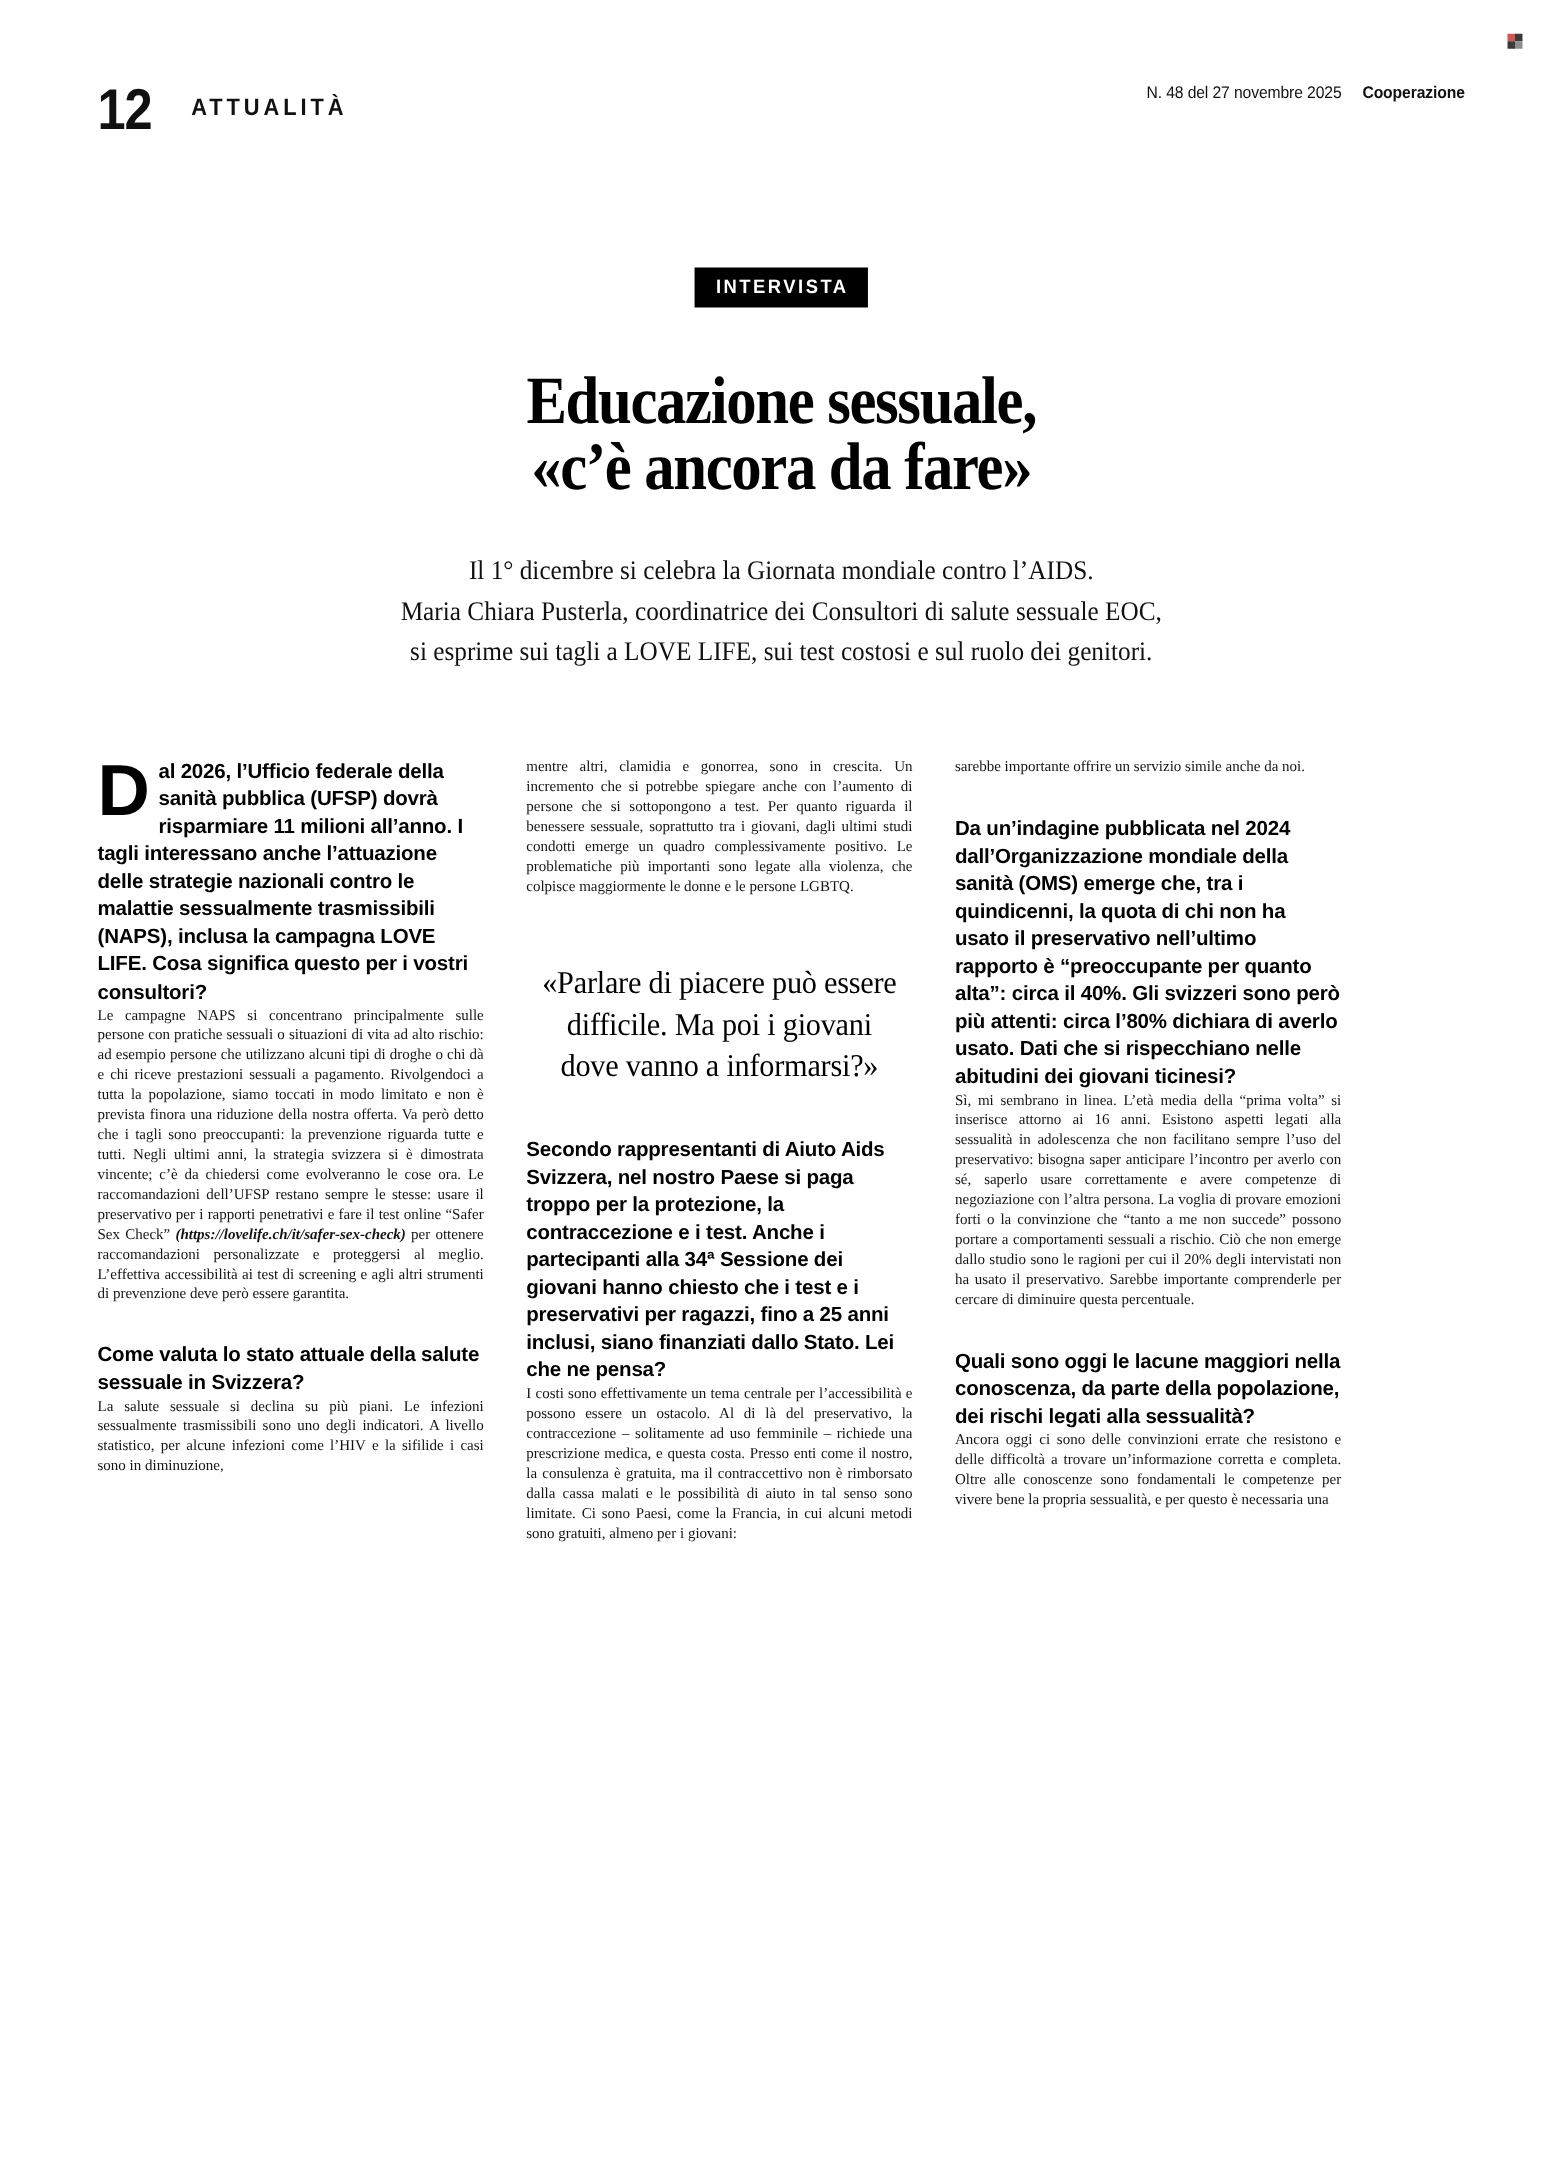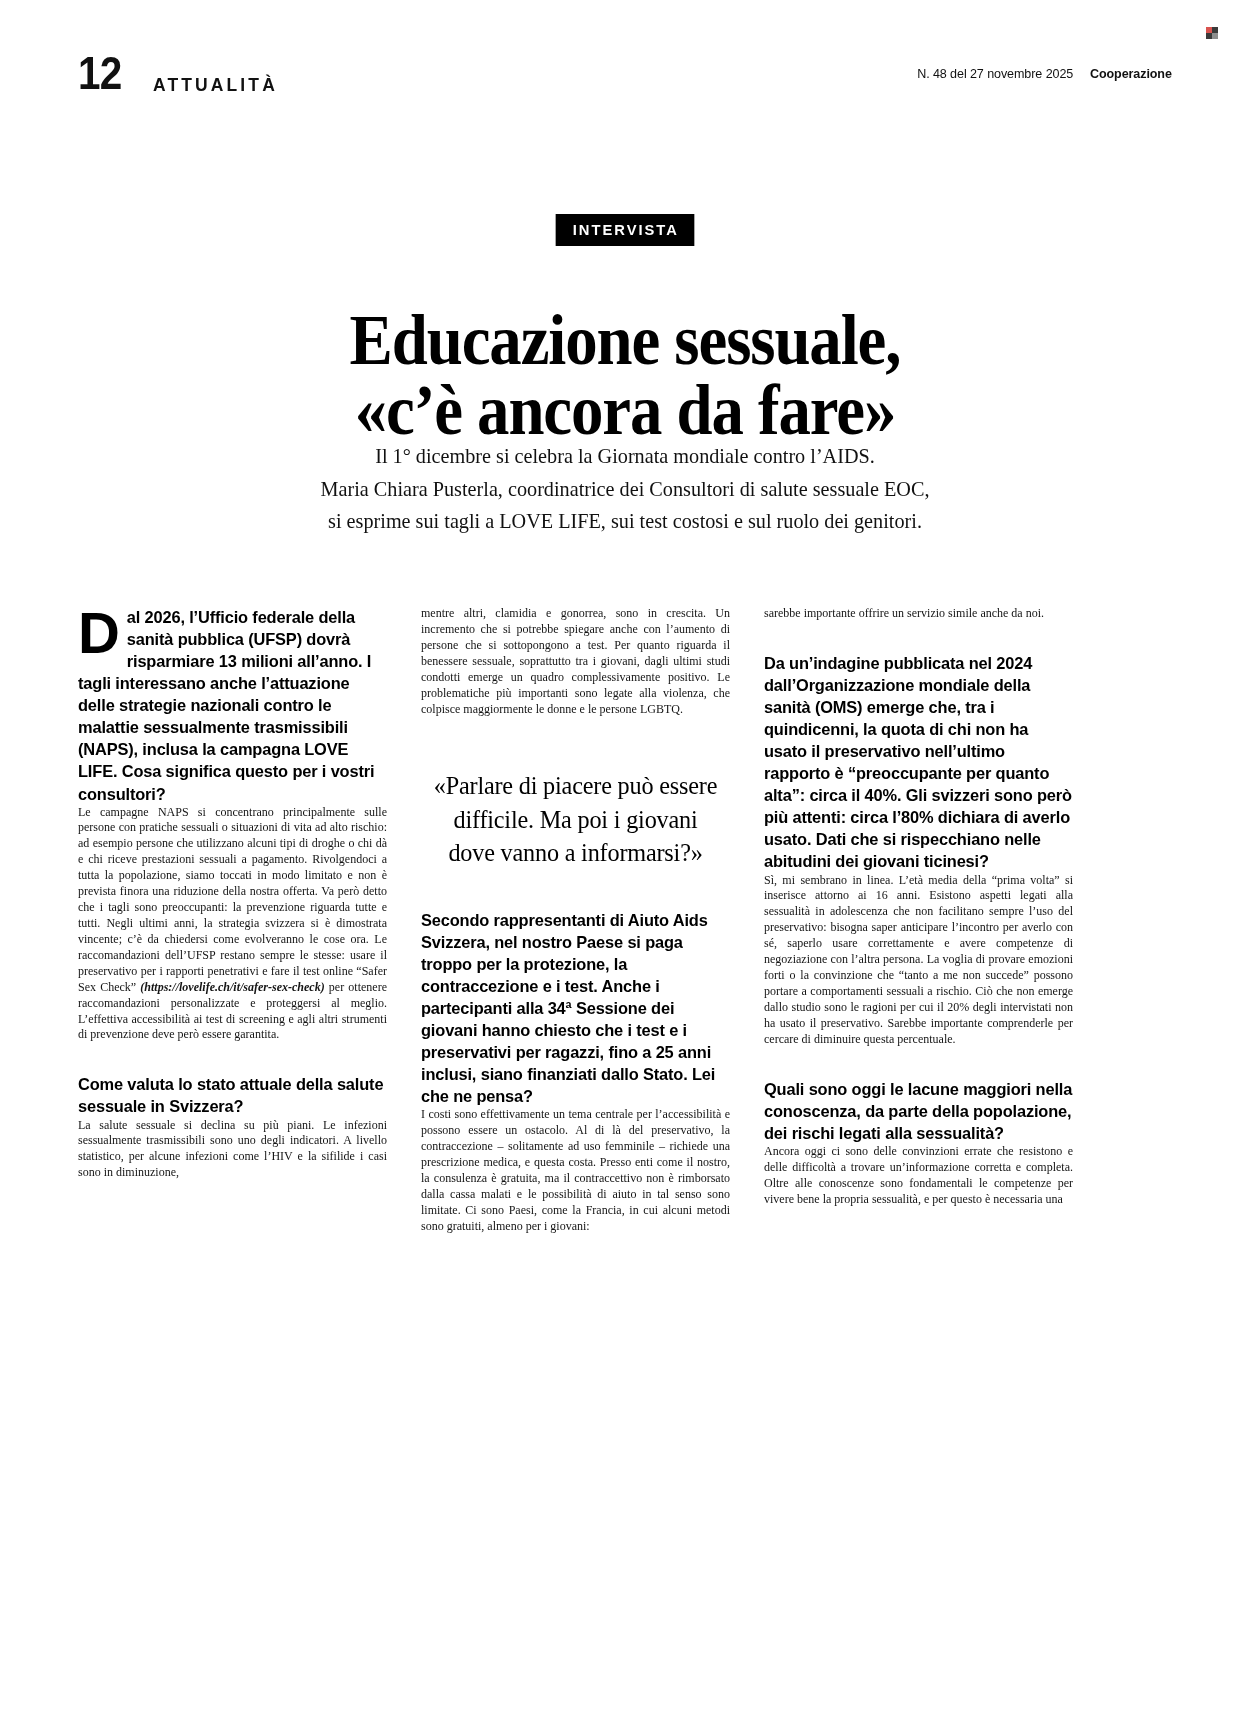--- a/index.html
+++ b/index.html
@@ -60,23 +60,23 @@
   .masthead {
     position: absolute;
     left: 78px;
     right: 78px;
     top: 50px;
     height: 50px;
   }
   .masthead-left {
     position: absolute;
     left: 0;
-    top: 0;
+    top: 14px;
     display: flex;
-    align-items: flex-end;
+    align-items: center;
   }
   .folio {
     font-family: "Liberation Sans Narrow", "Liberation Sans", sans-serif;
     font-weight: 700;
     font-size: 46px;
     letter-spacing: -1px;
     line-height: 1;
     transform: scaleX(0.88);
     transform-origin: left bottom;
     color: #111;
@@ -129,21 +129,21 @@
 
   
   .headline {
     position: absolute;
     top: 258px;
     left: 90px;
     right: 90px;
     text-align: center;
     font-family: "Liberation Serif", "DejaVu Serif", serif;
     font-weight: 700;
-    font-size: 72px;
+    font-size: 54px;
     line-height: 0.97;
     letter-spacing: -1.2px;
     color: #000;
   }
   .headline .hl-line {
     display: block;
     transform: scaleX(0.90);
   }
 
   
@@ -281,21 +281,21 @@
   <div class="deck">
     <span class="deck-line">Il 1° dicembre si celebra la Giornata mondiale contro l’AIDS.</span>
     <span class="deck-line">Maria Chiara Pusterla, coordinatrice dei Consultori di salute sessuale EOC,</span>
     <span class="deck-line">si esprime sui tagli a LOVE LIFE, sui test costosi e sul ruolo dei genitori.</span>
   </div>
 
 
   <div class="columns">
 
     <div class="col">
-      <p class="q lede"><span class="dropcap">D</span><span>al 2026, l’Ufficio federale della sanità pubblica (UFSP) dovrà risparmiare 13 milioni all’anno. I tagli interessano anche l’attuazione delle strategie nazionali contro le malattie sessualmente trasmissibili (NAPS), inclusa la campagna LOVE LIFE. Cosa significa questo per i vostri consultori?</span></p>
+      <p class="q lede"><span class="dropcap">D</span><span>al 2026, l’Ufficio federale della sanità pubblica (UFSP) dovrà risparmiare 11 milioni all’anno. I tagli interessano anche l’attuazione delle strategie nazionali contro le malattie sessualmente trasmissibili (NAPS), inclusa la campagna LOVE LIFE. Cosa significa questo per i vostri consultori?</span></p>
       <p class="body"><span>Le campagne NAPS si concentrano principalmente sulle persone con pratiche sessuali o situazioni di vita ad alto rischio: ad esempio persone che utilizzano alcuni tipi di droghe o chi dà e chi riceve prestazioni sessuali a pagamento. Rivolgendoci a tutta la popolazione, siamo toccati in modo limitato e non è prevista finora una riduzione della nostra offerta. Va però detto che i tagli sono preoccupanti: la prevenzione riguarda tutte e tutti. Negli ultimi anni, la strategia svizzera si è dimostrata vincente; c’è da chiedersi come evolveranno le cose ora. Le raccomandazioni dell’UFSP restano sempre le stesse: usare il preservativo per i rapporti penetrativi e fare il test online “Safer Sex Check” </span><span class="url">(https://lovelife.ch/it/safer-sex-check)</span><span> per ottenere raccomandazioni personalizzate e proteggersi al meglio. L’effettiva accessibilità ai test di screening e agli altri strumenti di prevenzione deve però essere garantita.</span></p>
       <p class="q spaced">Come valuta lo stato attuale della salute sessuale in Svizzera?</p>
       <p class="body">La salute sessuale si declina su più piani. Le infezioni sessualmente trasmissibili sono uno degli indicatori. A livello statistico, per alcune infezioni come l’HIV e la sifilide i casi sono in diminuzione,</p>
     </div>
 
     <div class="col">
       <p class="body">mentre altri, clamidia e gonorrea, sono in crescita. Un incremento che si potrebbe spiegare anche con l’aumento di persone che si sottopongono a test. Per quanto riguarda il benessere sessuale, soprattutto tra i giovani, dagli ultimi studi condotti emerge un quadro complessivamente positivo. Le problematiche più importanti sono legate alla violenza, che colpisce maggiormente le donne e le persone LGBTQ.</p>
       <div class="pullquote">
         <span class="pq-line">«Parlare di piacere può essere</span>
         <span class="pq-line">difficile. Ma poi i giovani</span>

